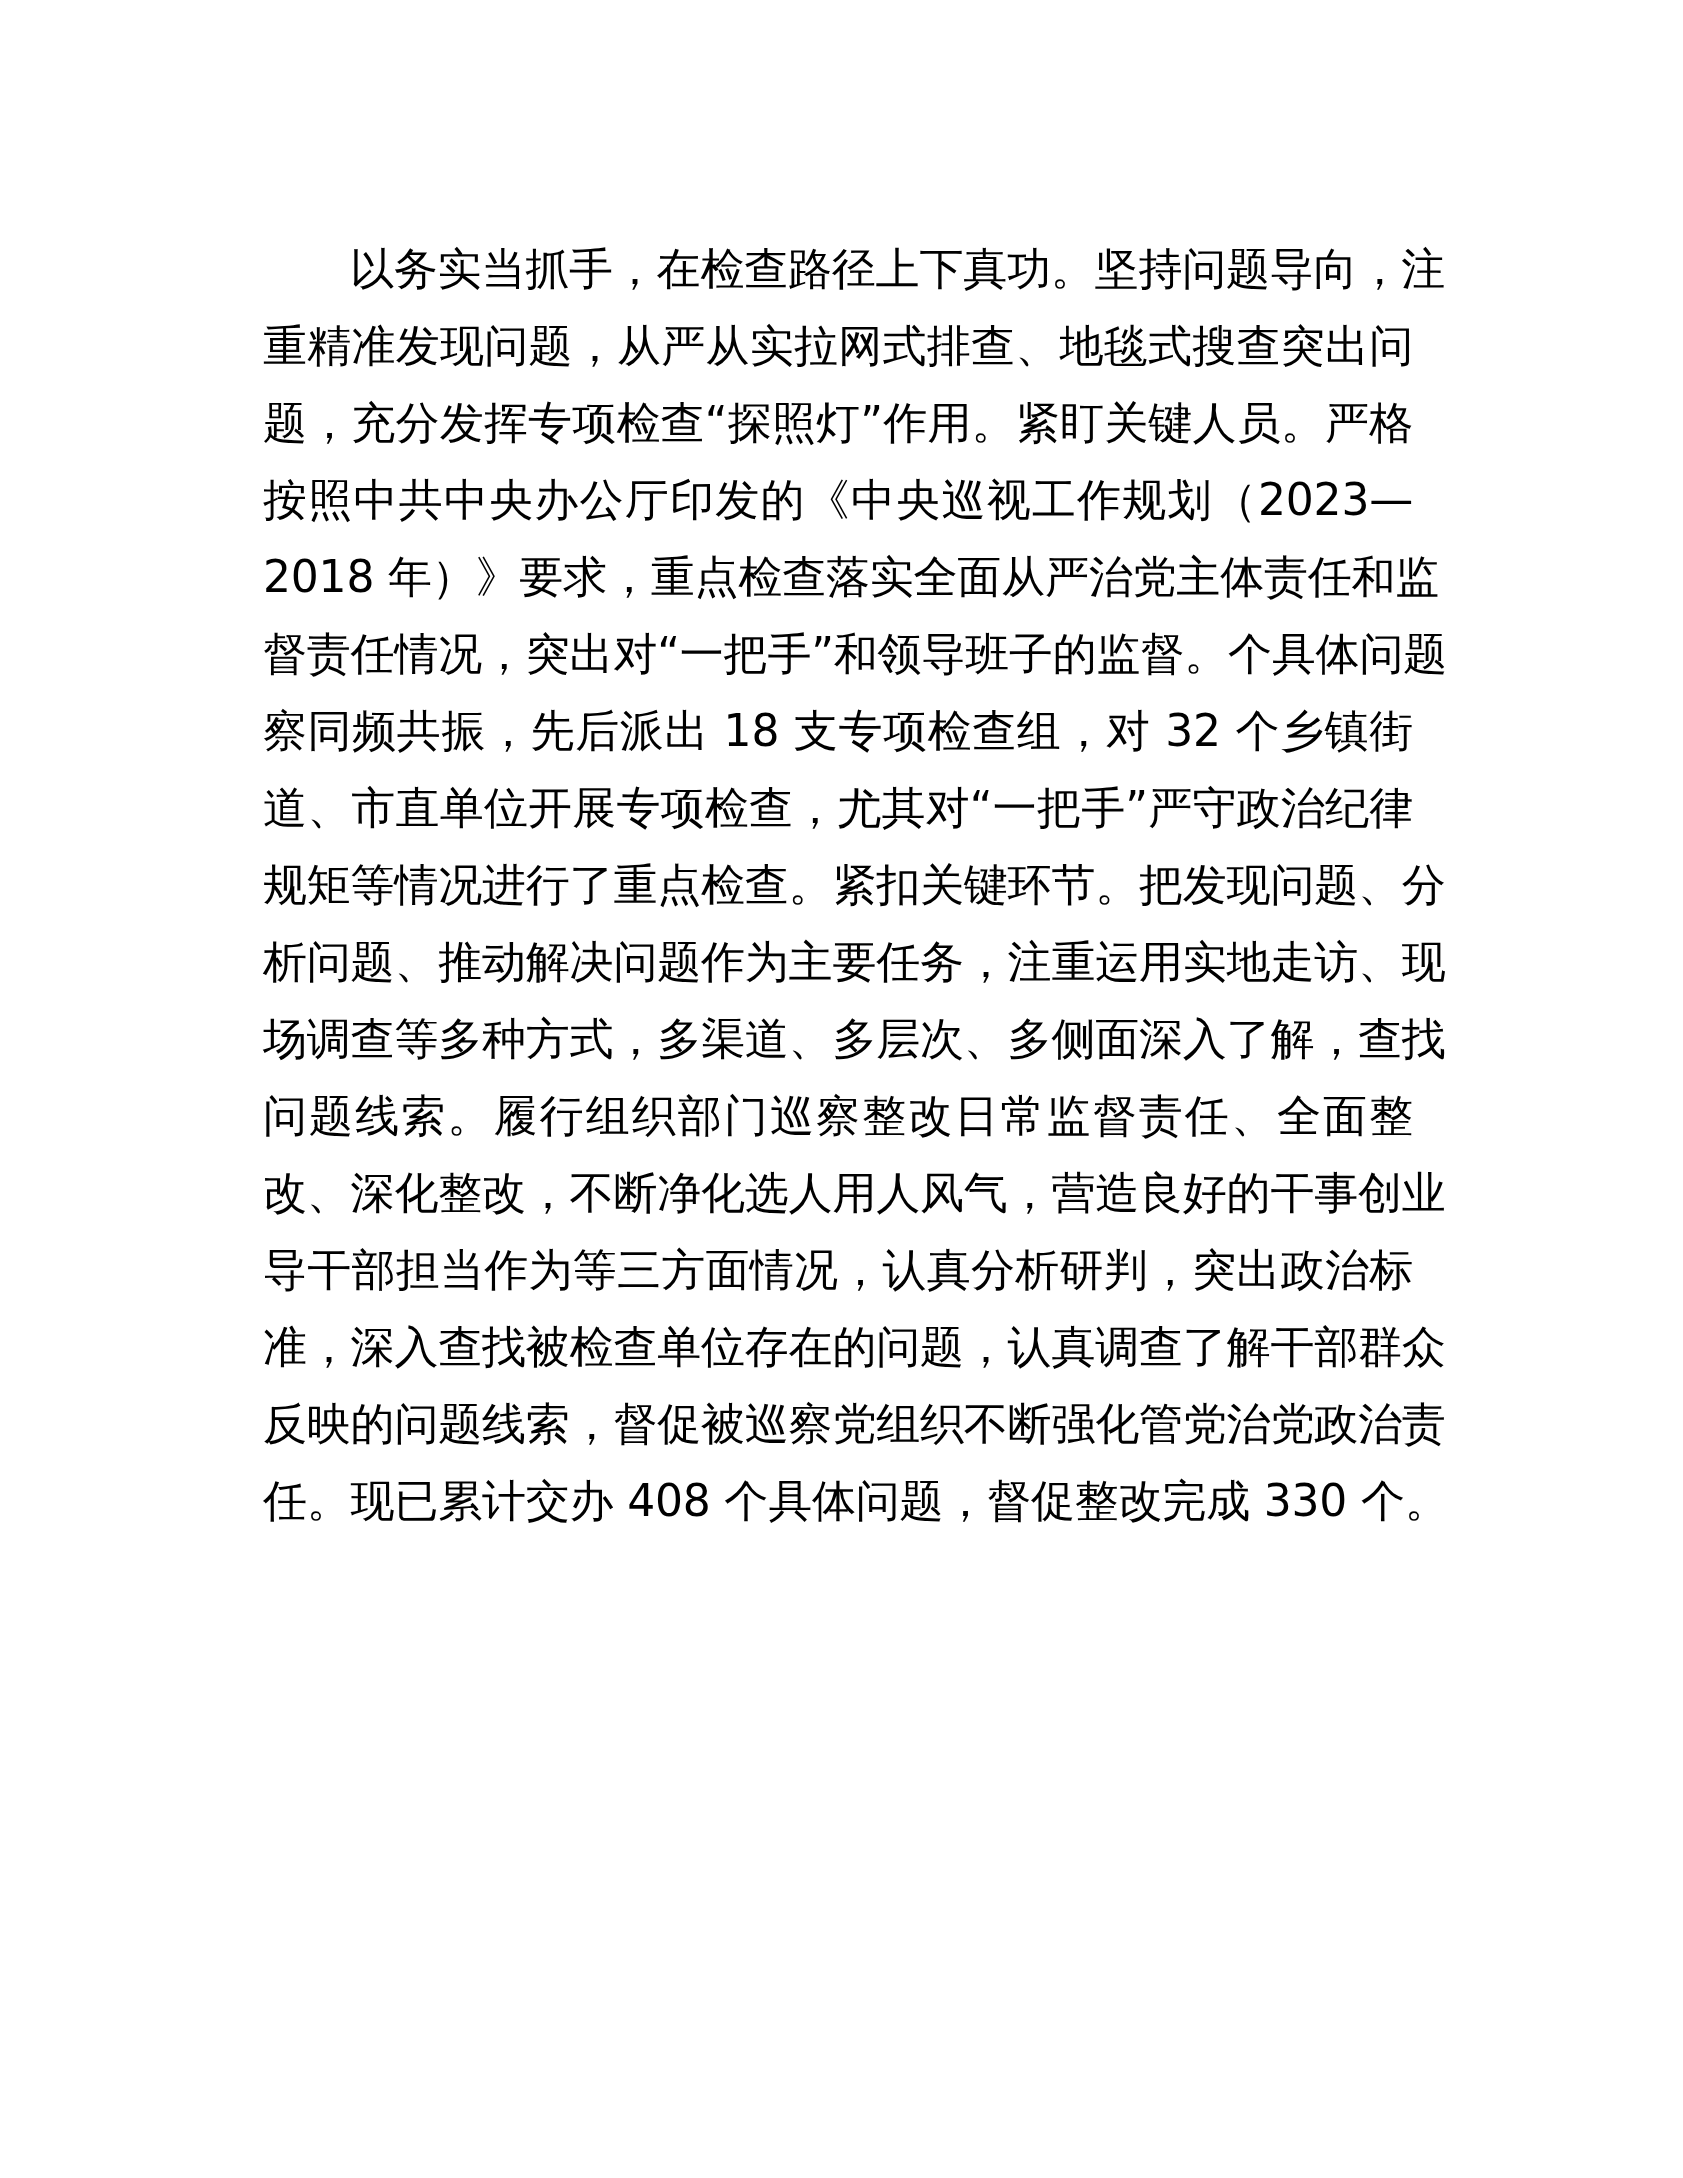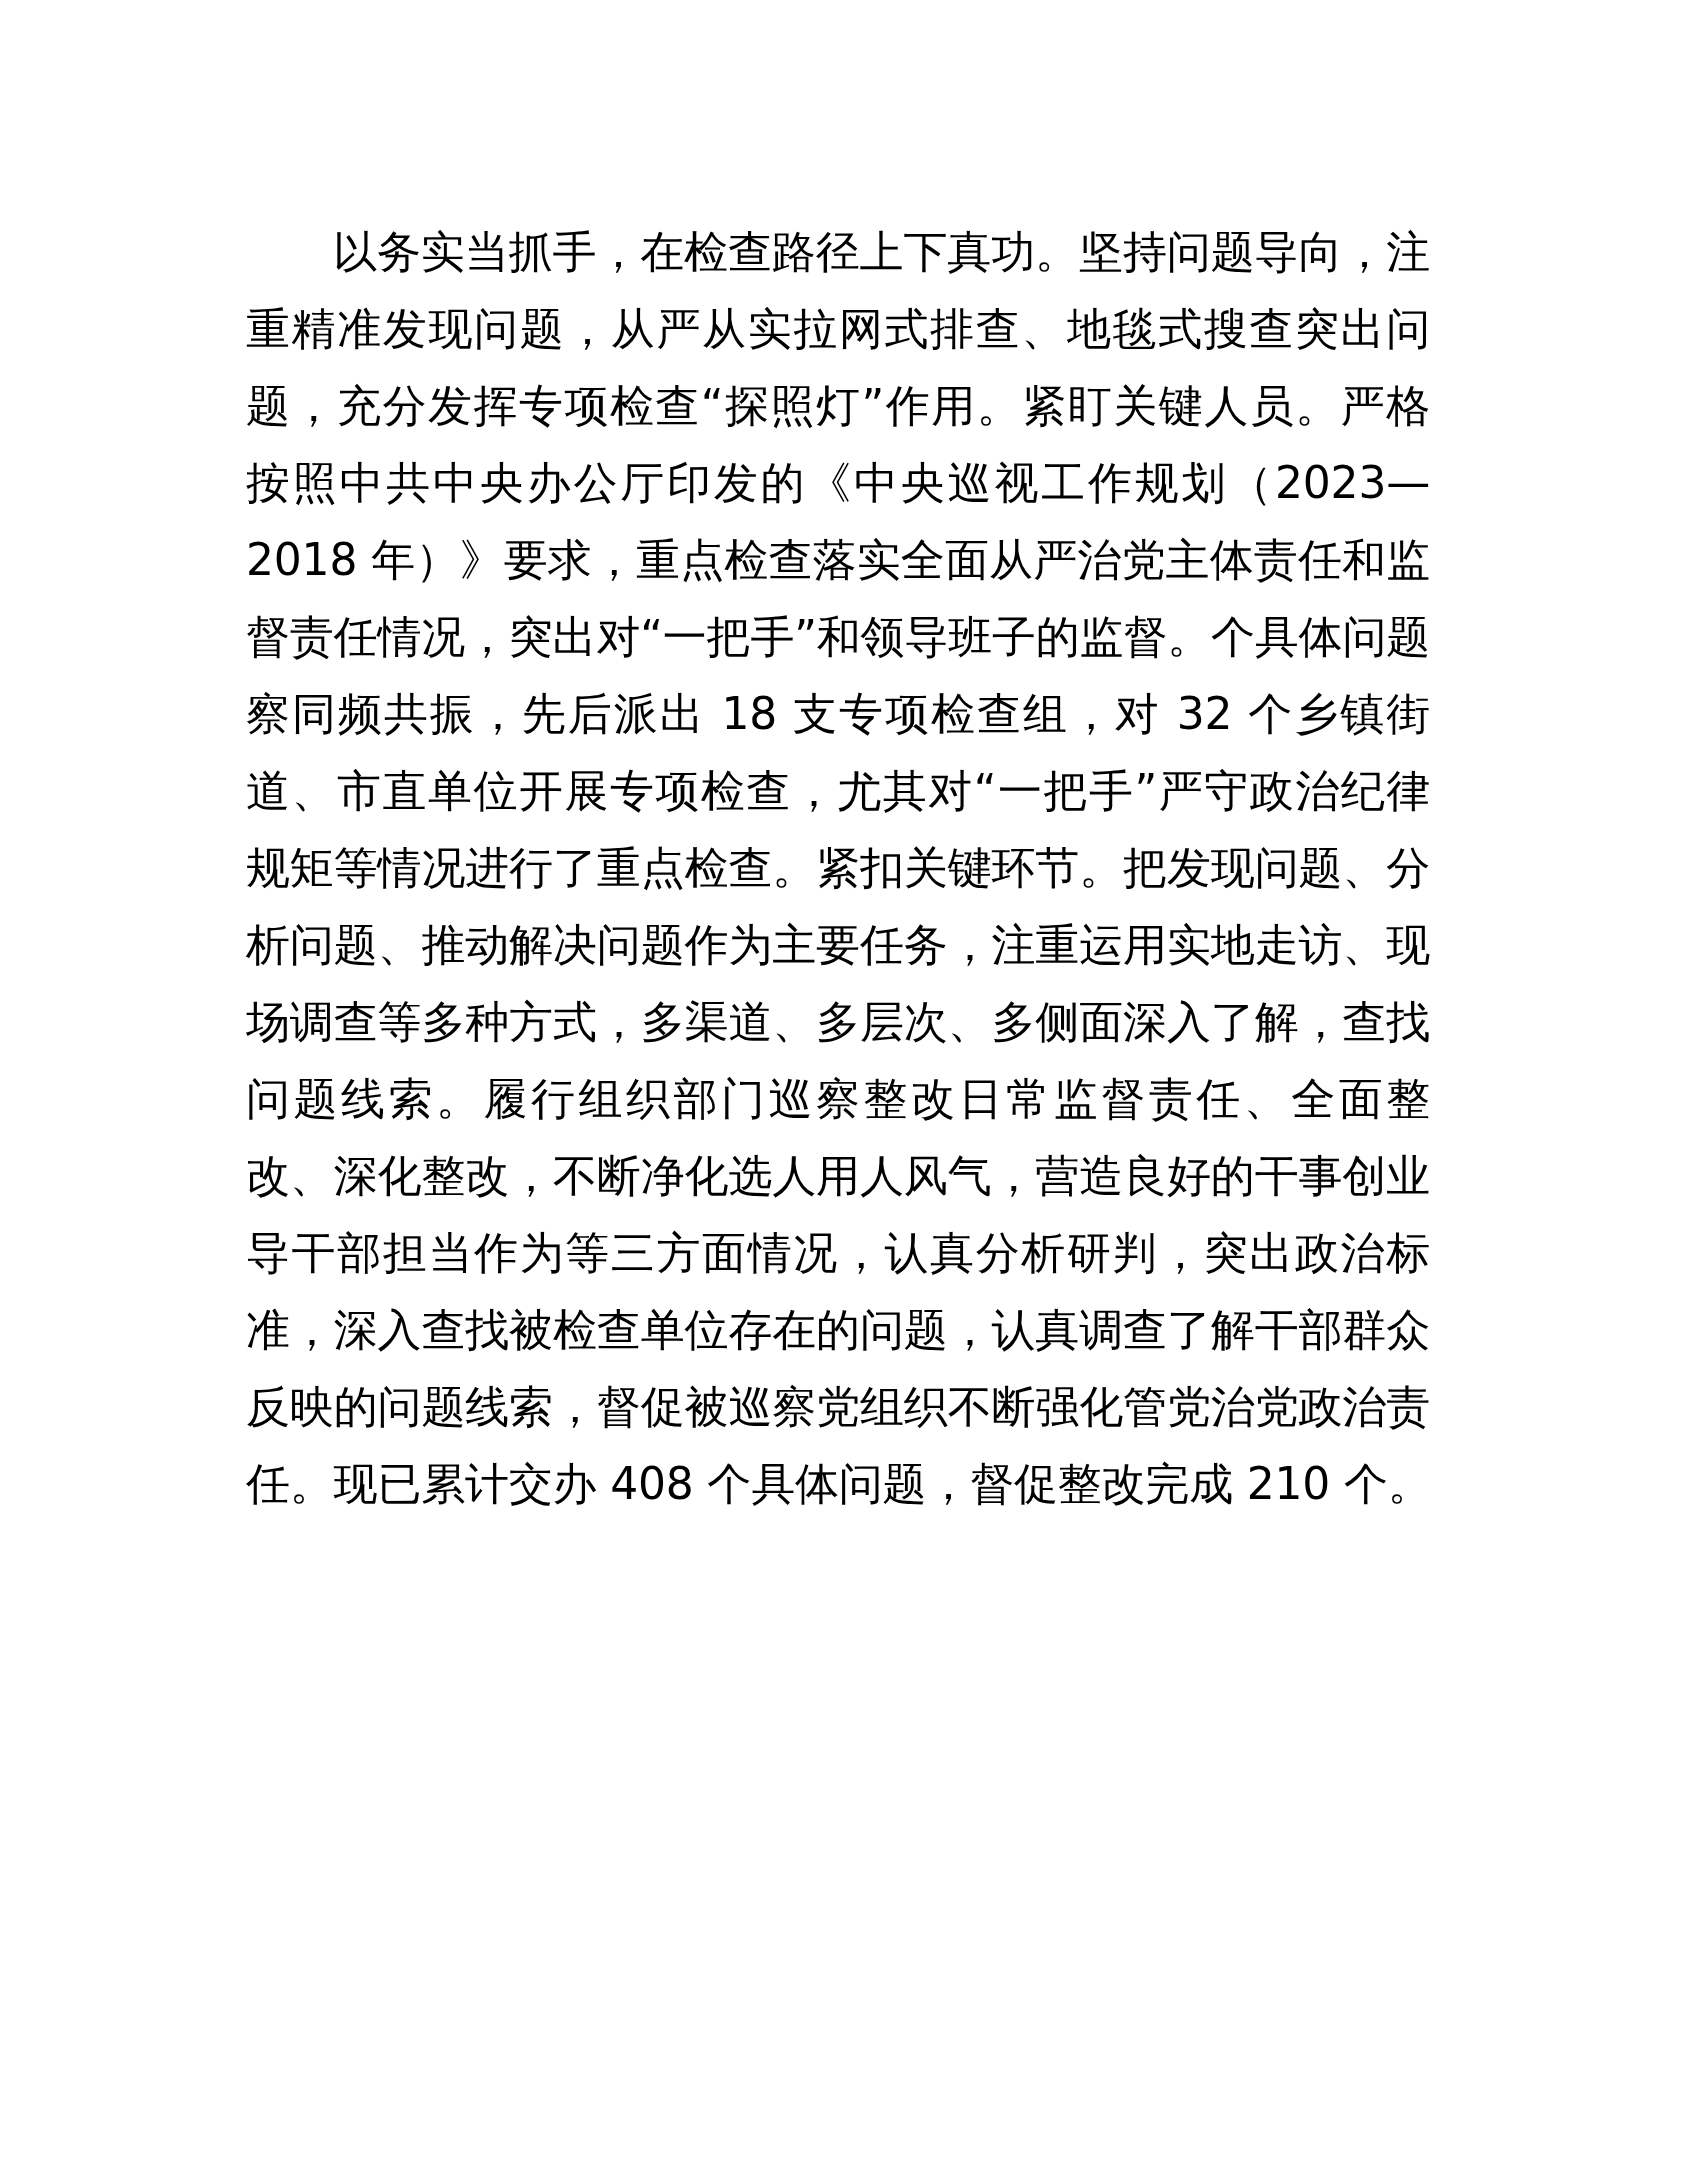--- a/index.html
+++ b/index.html
@@ -26,21 +26,21 @@
       left: 246px;
       top: 213px;
       width: 1184px;
       color: #000000;
       font-family: "DejaVu Sans", "Liberation Sans", sans-serif;
       font-size: 44px;
       line-height: 77px;
       letter-spacing: -0.2px;
     }
     .para {
-      margin: 0;
+      margin: 17px;
       text-indent: 87px;
       text-align: justify;
       text-align-last: left;
       word-break: break-all;
     }
     .para + .para {
       margin-top: 9px;
     }
     .line {
       display: block;
@@ -72,19 +72,19 @@
       <span class="line">察同频共振，先后派出 18 支专项检查组，对 32 个乡镇街</span>
       <span class="line">道、市直单位开展专项检查，尤其对“一把手”严守政治纪律</span>
       <span class="line">规矩等情况进行了重点检查。紧扣关键环节。把发现问题、分</span>
       <span class="line">析问题、推动解决问题作为主要任务，注重运用实地走访、现</span>
       <span class="line">场调查等多种方式，多渠道、多层次、多侧面深入了解，查找</span>
       <span class="line">问题线索。履行组织部门巡察整改日常监督责任、全面整</span>
       <span class="line">改、深化整改，不断净化选人用人风气，营造良好的干事创业</span>
       <span class="line">导干部担当作为等三方面情况，认真分析研判，突出政治标</span>
       <span class="line">准，深入查找被检查单位存在的问题，认真调查了解干部群众</span>
       <span class="line">反映的问题线索，督促被巡察党组织不断强化管党治党政治责</span>
-      <span class="line last">任。现已累计交办 408 个具体问题，督促整改完成 210 个。</span>
+      <span class="line last">任。现已累计交办 408 个具体问题，督促整改完成 330 个。</span>
     </div>
 
 
   </div>
 </div>
 
 
 </body></html>

